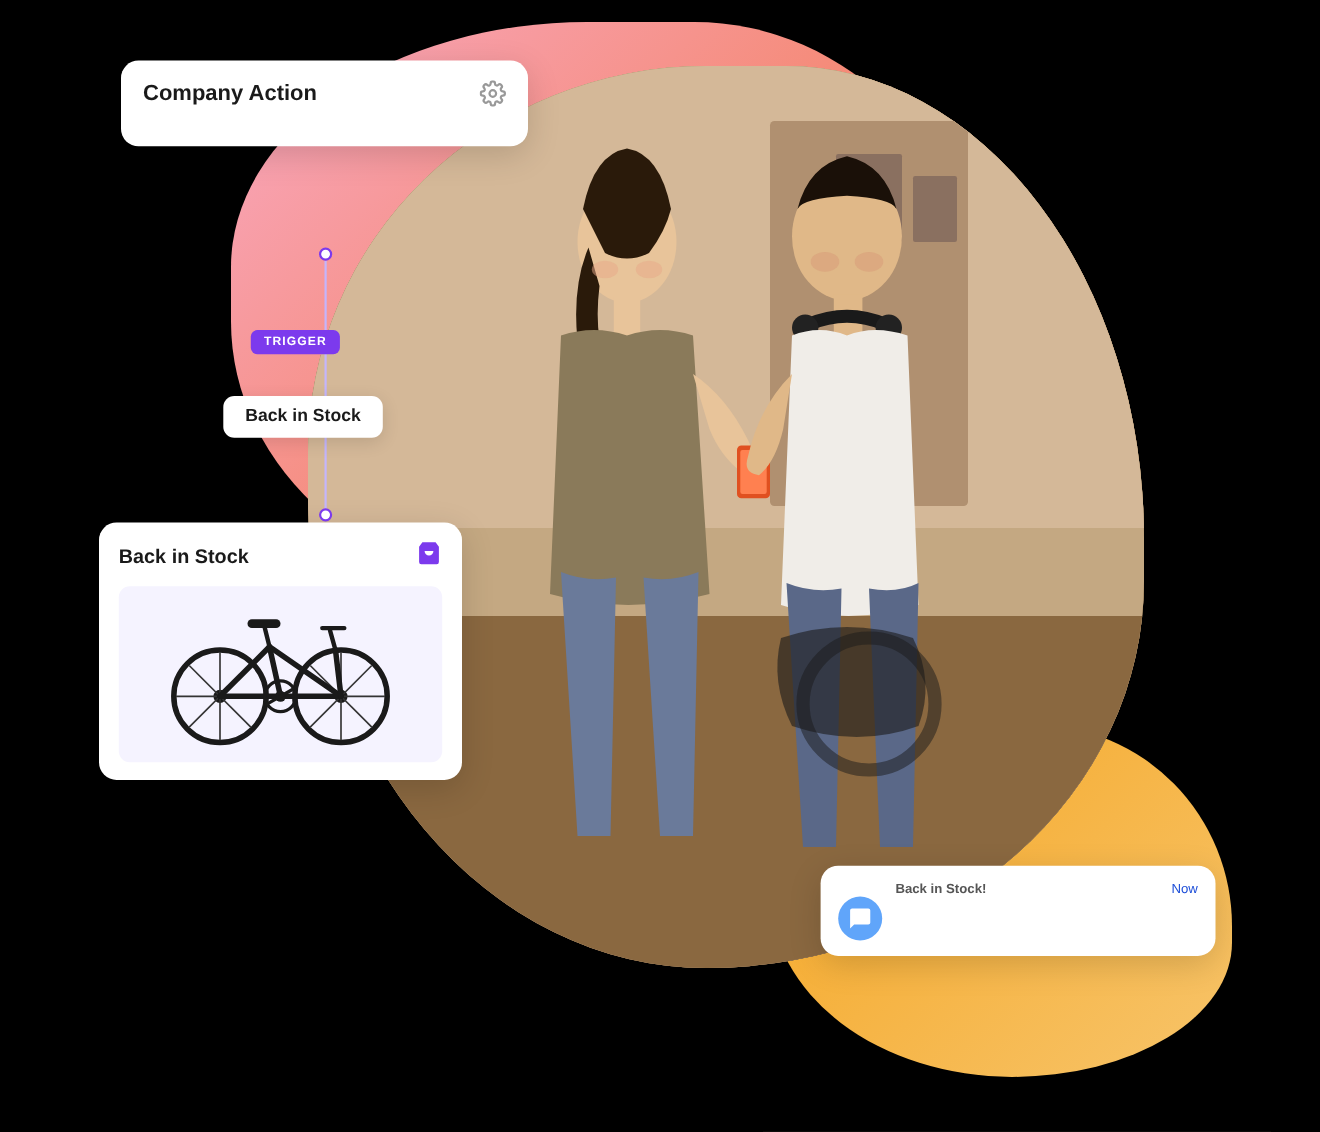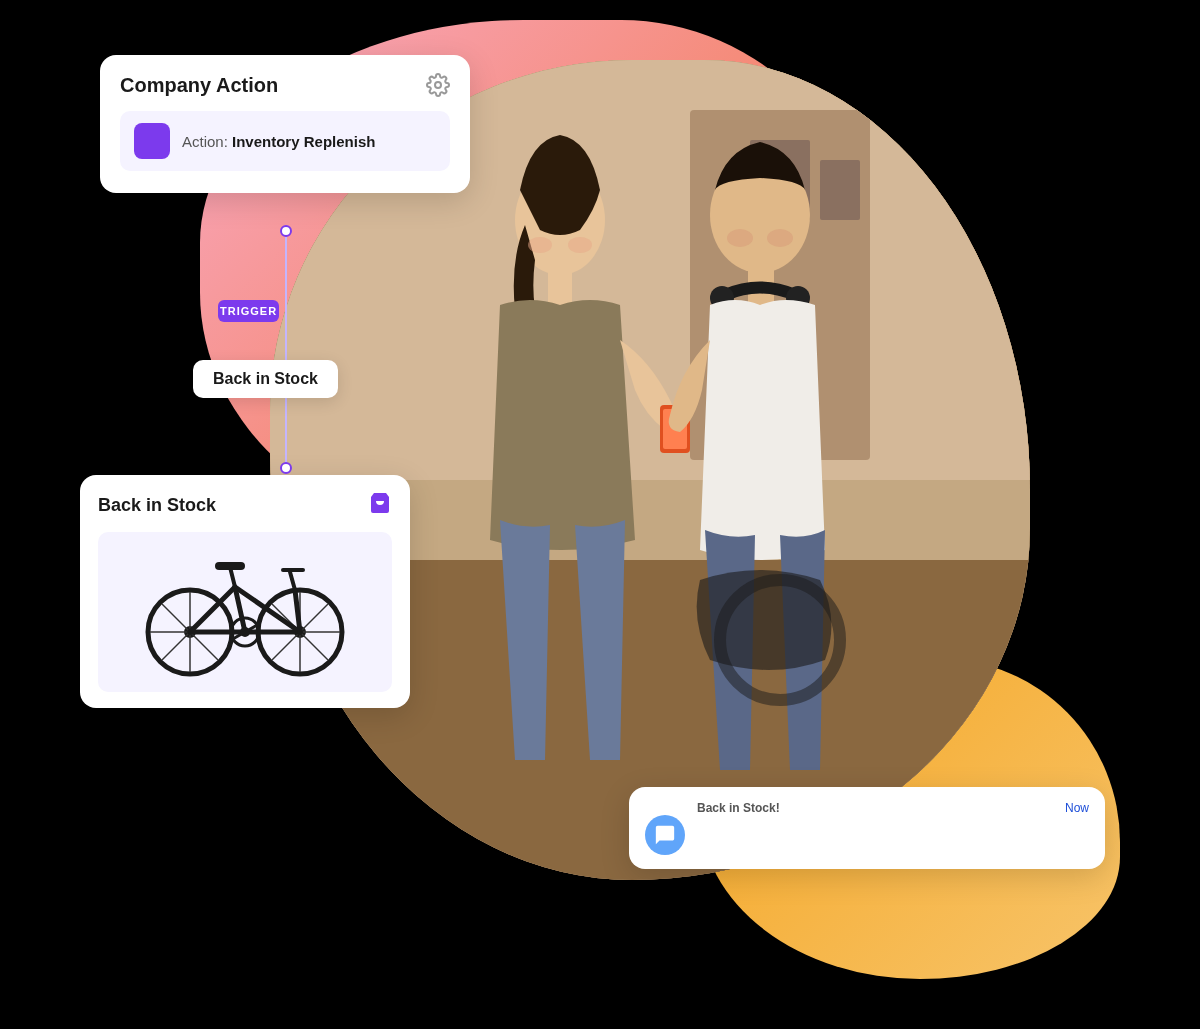--- a/index.html
+++ b/index.html
@@ -8,20 +8,21 @@
       height: 1029px;
       background: #000;
       overflow: hidden;
       font-family: -apple-system, BlinkMacSystemFont, 'Segoe UI', sans-serif;
       position: relative;
     }
 
     .scene {
       position: absolute;
       inset: 0;
+      margin-left: 10px;
     }
 
     
     .blob-pink {
       position: absolute;
       top: 20px;
       left: 200px;
       width: 680px;
       height: 520px;
       background: linear-gradient(135deg, #f9a8c0 0%, #f4856a 60%, #f9c07a 100%);
@@ -167,21 +168,21 @@
     
     .trigger-pill {
       position: absolute;
       top: 300px;
       left: 218px;
       background: #7c3aed;
       color: #fff;
       font-size: 11px;
       font-weight: 800;
       letter-spacing: 1px;
-      padding: 5px 2px;
+      padding: 5px 12px;
       border-radius: 6px;
       z-index: 12;
     }
 
     
     .trigger-bubble {
       position: absolute;
       top: 360px;
       left: 193px;
       background: #fff;
@@ -239,21 +240,21 @@
     .bike-svg {
       width: 220px;
       height: 140px;
     }
 
     
     .notification-card {
       position: absolute;
       bottom: 160px;
       right: 95px;
-      width: 476px;
+      width: 359px;
       background: #fff;
       border-radius: 16px;
       padding: 14px 16px;
       box-shadow: 0 8px 30px rgba(0,0,0,0.15);
       z-index: 10;
       display: flex;
       align-items: flex-start;
       gap: 12px;
     }
 
@@ -368,26 +369,20 @@
     </div>
   </div>
 
   <div class="card-company-action">
     <div class="card-header">
       <span class="card-title">Company Action</span>
       <svg class="gear-icon" viewBox="0 0 24 24" fill="none" stroke="currentColor" stroke-width="2">
         <circle cx="12" cy="12" r="3"></circle>
         <path d="M19.4 15a1.65 1.65 0 0 0 .33 1.82l.06.06a2 2 0 0 1-2.83 2.83l-.06-.06a1.65 1.65 0 0 0-1.82-.33 1.65 1.65 0 0 0-1 1.51V21a2 2 0 0 1-4 0v-.09A1.65 1.65 0 0 0 9 19.4a1.65 1.65 0 0 0-1.82.33l-.06.06a2 2 0 0 1-2.83-2.83l.06-.06A1.65 1.65 0 0 0 4.68 15a1.65 1.65 0 0 0-1.51-1H3a2 2 0 0 1 0-4h.09A1.65 1.65 0 0 0 4.6 9a1.65 1.65 0 0 0-.33-1.82l-.06-.06a2 2 0 0 1 2.83-2.83l.06.06A1.65 1.65 0 0 0 9 4.68a1.65 1.65 0 0 0 1-1.51V3a2 2 0 0 1 4 0v.09a1.65 1.65 0 0 0 1 1.51 1.65 1.65 0 0 0 1.82-.33l.06-.06a2 2 0 0 1 2.83 2.83l-.06.06A1.65 1.65 0 0 0 19.4 9a1.65 1.65 0 0 0 1.51 1H21a2 2 0 0 1 0 4h-.09a1.65 1.65 0 0 0-1.51 1z"></path>
       </svg>
-    </div>
-    <div class="action-row">
-      <div class="action-icon-box"></div>
-      <span class="action-label">
-        <span>Action: </span><strong>Inventory Replenish</strong>
-      </span>
     </div>
   </div>
 
   <div class="connector-dot-top"></div>
 
   <div class="connector-mid"></div>
 
   <div class="connector-dot-mid"></div>
 
   <div class="trigger-pill">

